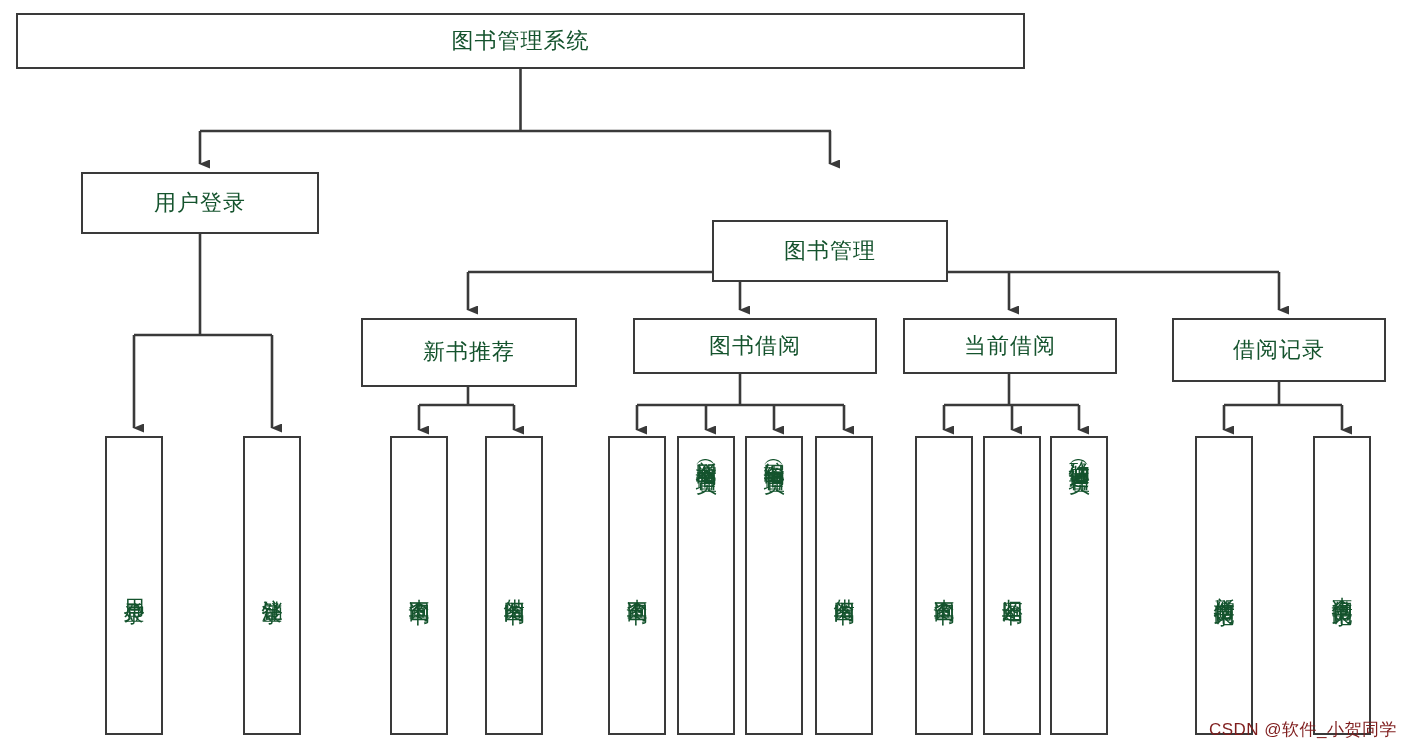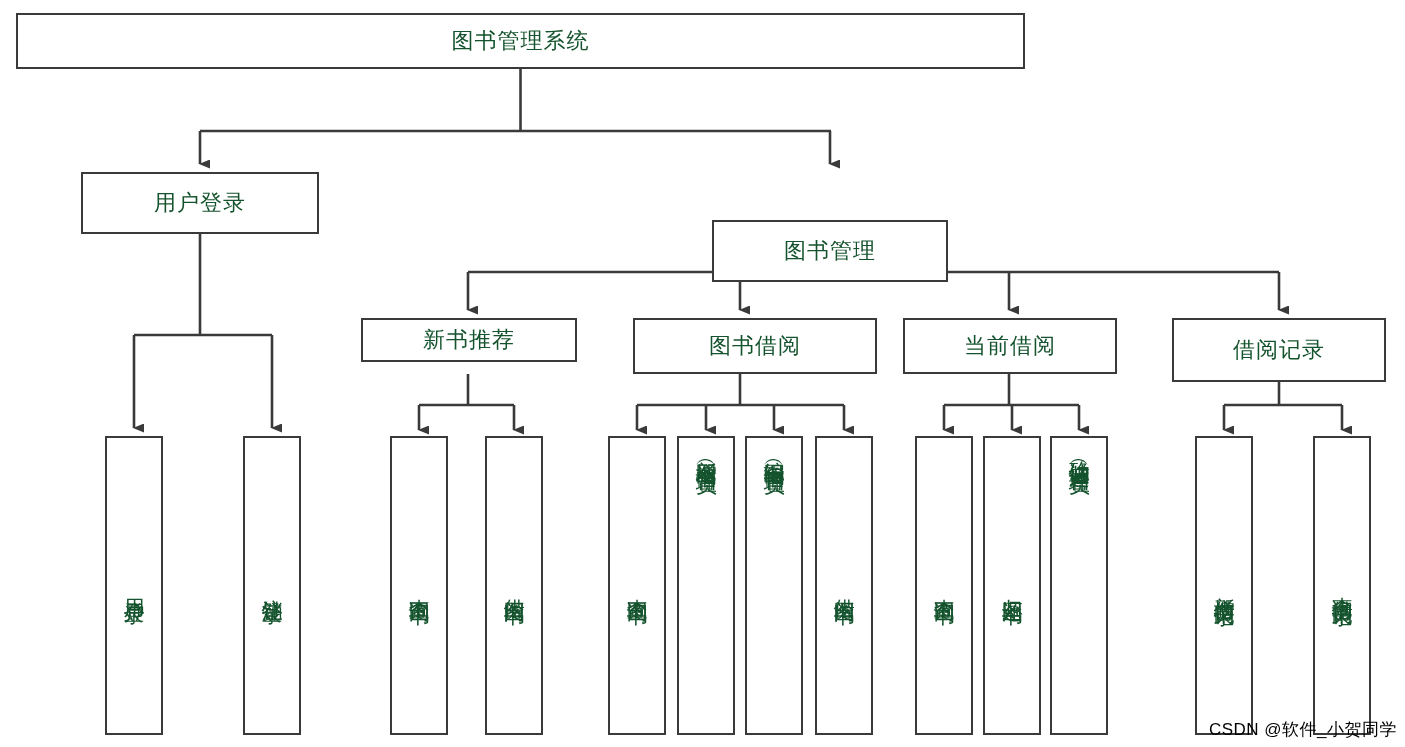--- a/index.html
+++ b/index.html
@@ -57,21 +57,21 @@
     padding-top: 0;
   }
   .node-label {
     display: block;
   }
   #watermark {
     position: absolute;
     right: 8px;
     bottom: 6px;
     font-size: 17px;
-    color: #000000;
+    color: #7f1d1d;
     letter-spacing: 0.5px;
     white-space: nowrap;
     pointer-events: none;
   }
 </style>
 </head>
 <body>
 
 <div id="diagram-root">
 
@@ -131,21 +131,21 @@
     <span class="node-label">图书管理系统</span>
   </div>
 
   <div class="node-box horizontal" style="left: 81px; top: 172px; width: 238px; height: 62px;">
     <span class="node-label">用户登录</span>
   </div>
   <div class="node-box horizontal" style="left: 712px; top: 172px; width: 236px; height: 62px; margin-top: 48px;">
     <span class="node-label">图书管理</span>
   </div>
 
-  <div class="node-box horizontal" style="left: 361px; top: 318px; width: 216px; height: 44px;">
+  <div class="node-box horizontal" style="left: 361px; top: 318px; width: 216px; height: 69px;">
     <span class="node-label">新书推荐</span>
   </div>
   <div class="node-box horizontal" style="left: 633px; top: 318px; width: 244px; height: 56px;">
     <span class="node-label">图书借阅</span>
   </div>
   <div class="node-box horizontal" style="left: 903px; top: 318px; width: 214px; height: 56px;">
     <span class="node-label">当前借阅</span>
   </div>
   <div class="node-box horizontal" style="left: 1172px; top: 318px; width: 214px; height: 64px;">
     <span class="node-label">借阅记录</span>

